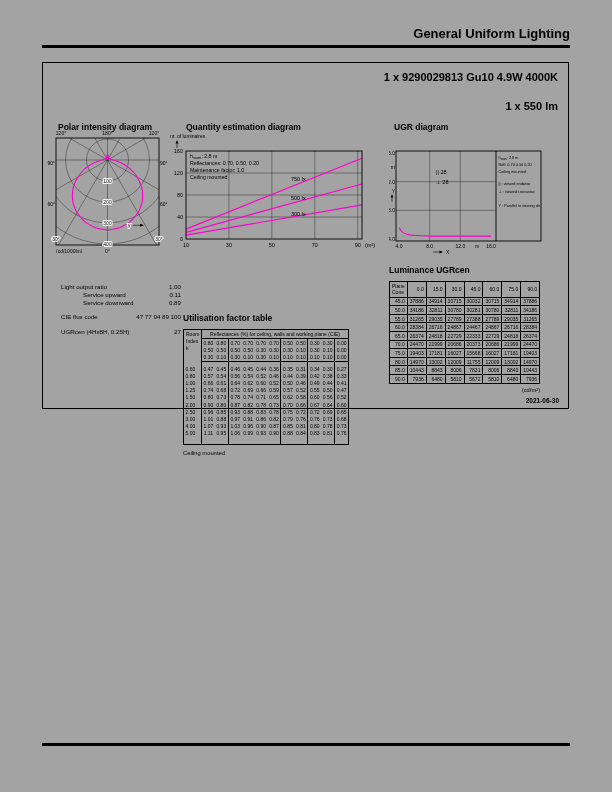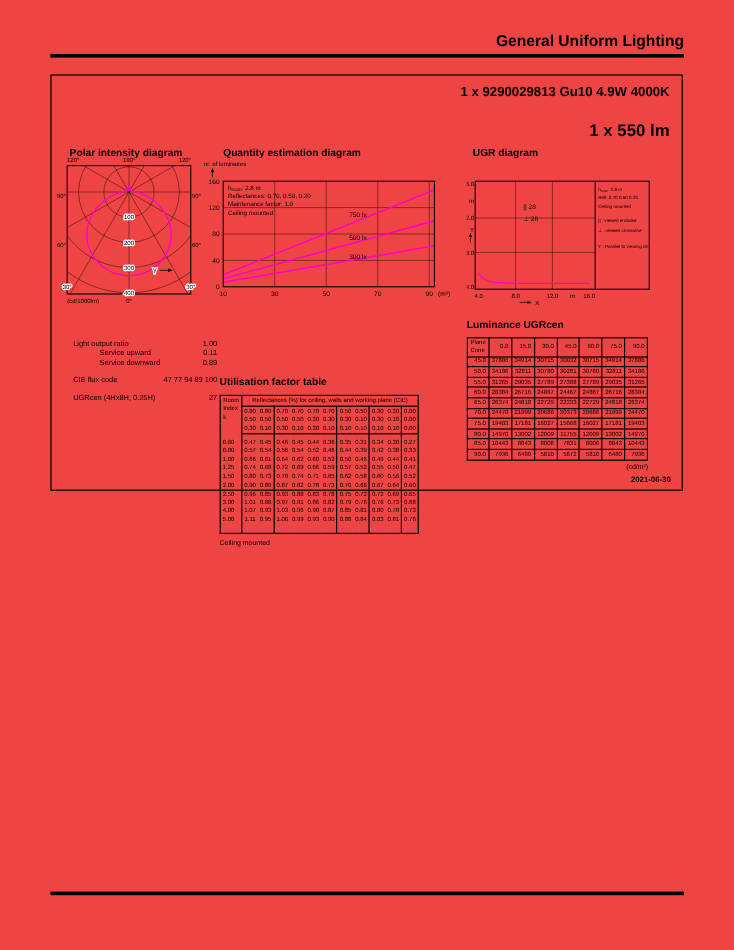--- a/index.html
+++ b/index.html
@@ -1,22 +1,22 @@
 <!DOCTYPE html>
 <html><head>
 <meta charset="utf-8">
 <style>
   html,body{margin:0;padding:0;background:#fff;}
-  .page{position:relative;width:612px;height:792px;background:#ef4444;color:#000;
+  .page{position:relative;width:612px;height:792px;background:#a3a3a3;color:#000;
         font-family:"Liberation Sans",sans-serif;overflow:hidden;}
   .hdr-title{position:absolute;top:26px;right:42px;font-size:13px;font-weight:bold;}
   .hdr-rule{position:absolute;left:42px;width:528px;top:45px;height:2.5px;background:#000;}
   .main-box{position:absolute;left:42px;top:62px;width:525px;height:345px;border:1.5px solid #000;}
   .prod-title{position:absolute;top:8px;right:10px;font-size:11px;font-weight:bold;}
-  .flux{position:absolute;top:37px;right:10px;font-size:14px;font-weight:bold;}
+  .flux{position:absolute;top:37px;right:10px;font-size:11px;font-weight:bold;}
   .chart{position:absolute;}
   .polar-pos{left:3px;top:58px;}
   .qty-pos{left:126px;top:58px;}
   .ugr-pos{left:346px;top:58px;}
   .info{position:absolute;left:18px;top:220px;width:120px;font-size:6.2px;line-height:1.25;}
   .info-row{display:flex;justify-content:space-between;white-space:nowrap;}
   .indent{padding-left:22px;}
   .vgap{height:7px;}
   .uf{position:absolute;left:140px;top:202px;margin-top:48px;}
   .lum{position:absolute;left:346px;top:202px;}

